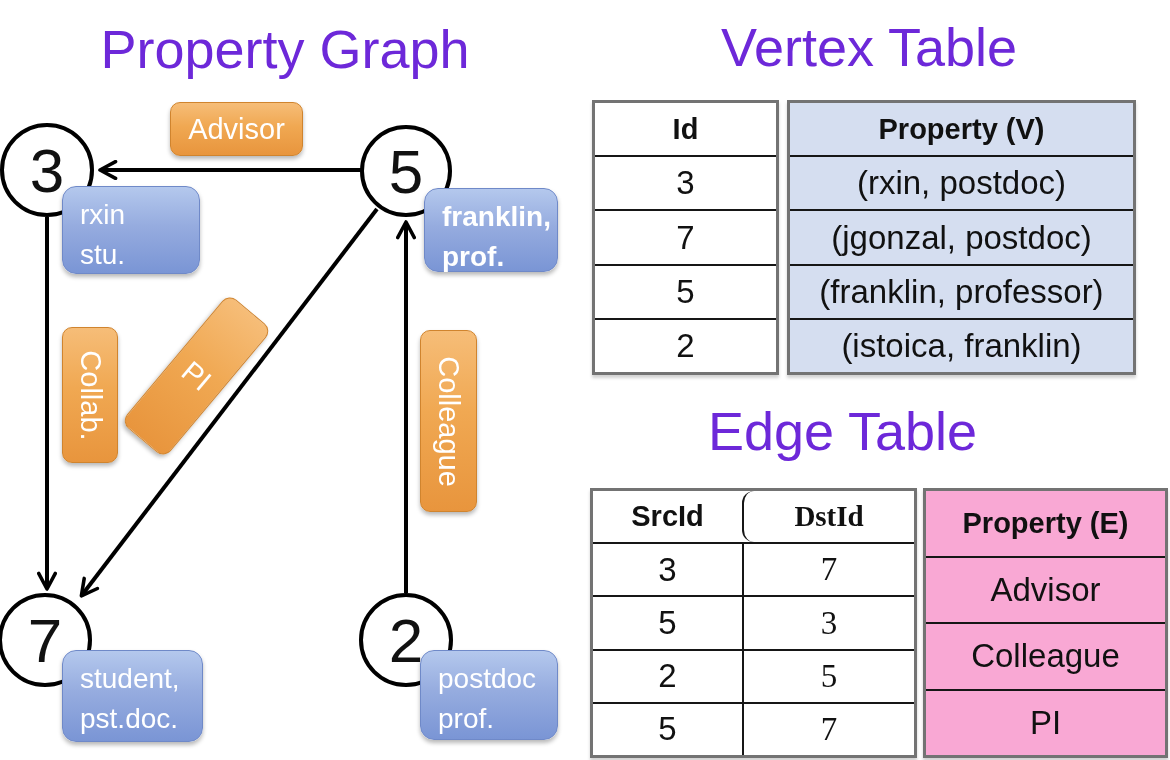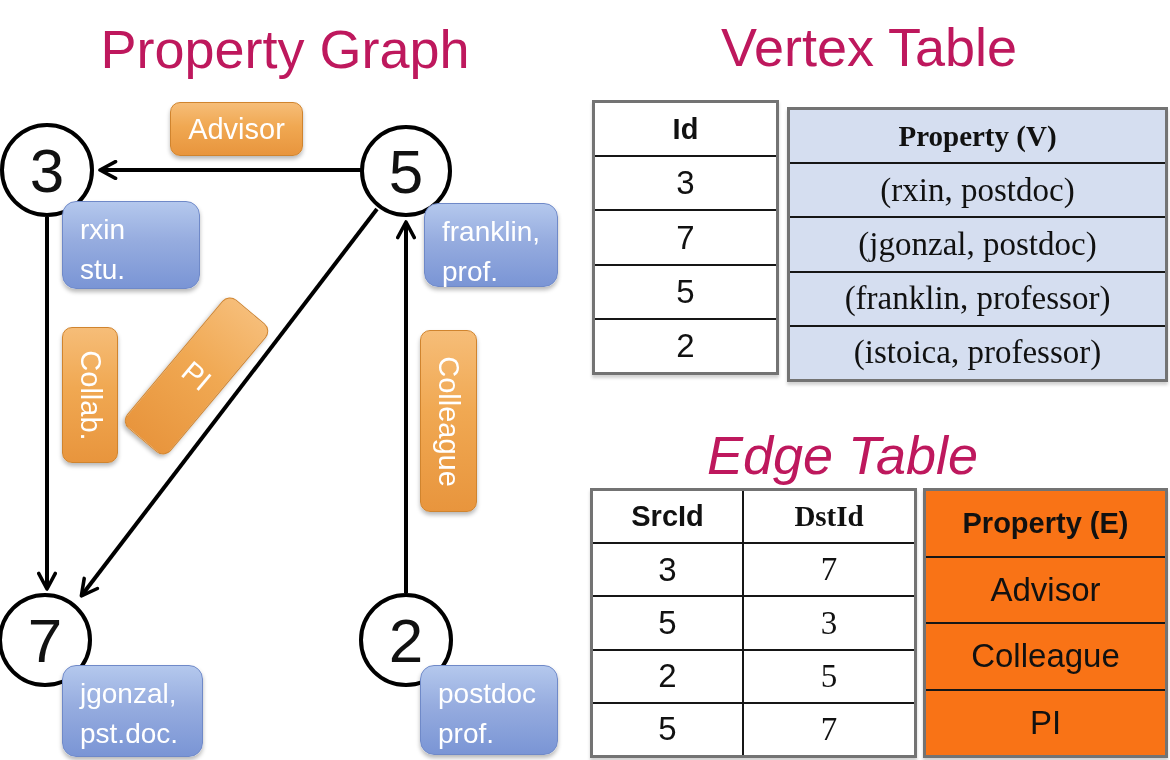--- a/index.html
+++ b/index.html
@@ -1,26 +1,26 @@
 <!DOCTYPE html>
 <html><head>
 <meta charset="utf-8">
 <style>
   html,body{margin:0;padding:0;background:#ffffff;}
   .stage{
     position:relative;width:1170px;height:760px;overflow:hidden;background:#ffffff;
     font-family:"Liberation Sans", sans-serif;color:#111;
   }
   .title{
-    position:absolute;text-align:center;font-weight:300;color:#be185d;
+    position:absolute;text-align:center;font-weight:300;color:#6d28d9;
     font-size:54px;letter-spacing:0px;white-space:nowrap;
   }
   #graph-title{left:0;top:18px;width:570px;}
   #vertex-title{left:584px;top:16px;width:570px;}
-  #edge-title{left:570px;top:424px;width:545px;font-style:italic;}
+  #edge-title{left:570px;top:400px;width:545px;}
 
   svg.edges{position:absolute;left:0;top:0;pointer-events:none;}
 
   .node{
     position:absolute;box-sizing:border-box;border:4px solid #000;border-radius:50%;
     background:#fff;display:flex;align-items:center;justify-content:center;
     font-size:62px;font-weight:300;color:#111;
   }
   #node-3{left:0px;   top:123px; width:94px; height:94px;}
   #node-5{left:360px; top:125px; width:92px; height:92px;}
@@ -39,53 +39,52 @@
   #label-collab   {left:62px; top:327px;width:56px; height:136px;}
   #label-pi       {left:168px;top:292px;width:57px; height:168px;transform:rotate(40deg);}
   #label-colleague{left:420px;top:330px;width:57px; height:182px;}
 
   .vbox{
     position:absolute;box-sizing:border-box;border-radius:14px;
     background:linear-gradient(180deg,#b4c8ed 0%,#96acdf 45%,#7a95d5 100%);
     border:1px solid #6f89c8;box-shadow:0 3px 4px rgba(0,0,0,0.28);
     color:#fff;font-size:28px;font-weight:300;line-height:1.42;
     padding:8px 0 0 17px;
-    margin-top:15px;
   }
   #vbox-3{left:62px; top:186px;width:138px;height:88px;}
-  #vbox-5{left:424px;top:188px;width:134px;height:84px;}
+  #vbox-5{left:424px;top:188px;width:134px;height:84px;font-weight:bold;}
   #vbox-7{left:62px; top:650px;width:141px;height:92px;}
   #vbox-2{left:420px;top:650px;width:138px;height:90px;}
   .vbox span{display:block;}
 
   .tcol{
     position:absolute;box-sizing:border-box;border:3px solid #737373;
     display:flex;flex-direction:column;background:#fff;
     box-shadow:0 3px 3px rgba(0,0,0,0.18);
   }
   .tcol .cell{
     flex:1;display:flex;align-items:center;justify-content:center;
     font-size:33px;font-weight:300;color:#111;white-space:nowrap;
   }
   .tcol .cell + .cell{border-top:2.5px solid #161616;}
   .tcol .cell.hdr{font-size:29px;font-weight:700;}
   .tcol.blue .cell{background:#d5def0;}
-  .tcol.tan  .cell{background:#f97316;}
+  .tcol.tan  .cell{background:#f9a8d4;}
 
   
   #vt-id  {left:592px;top:100px;width:187px;height:275px;}
-  #vt-prop{left:787px;top:107px;width:381px;height:275px;font-family:Liberation Serif, serif;}
+  #vt-prop{left:787px;top:100px;width:349px;height:275px;}
   
   #et-ids {left:590px;top:488px;width:327px;height:270px;}
   #et-ids .row{flex:1;display:flex;}
   #et-ids .row + .row{border-top:2.5px solid #161616;}
   #et-ids .c{width:150px;display:flex;align-items:center;justify-content:center;
              font-size:33px;font-weight:300;}
   #et-ids .c.second{width:171px;border-left:2.5px solid #161616;font-family:Liberation Serif, serif;}
-  #et-ids .c.hdr{font-size:29px;font-weight:700;}
+  #et-ids .c.hdr{font-size:29px;font-weight:700;border-radius:12px;}
   #et-prop{left:923px;top:488px;width:245px;height:270px;}
 </style>
 </head>
 <body>
 
 <div class="stage">
 
   <div class="title" id="graph-title">Property Graph</div>
   <div class="title" id="vertex-title">Vertex Table</div>
   <div class="title" id="edge-title">Edge Table</div>
@@ -130,42 +129,42 @@
 
   <div class="vbox" id="vbox-3">
     <span>rxin</span>
     <span>stu.</span>
   </div>
   <div class="vbox" id="vbox-5">
     <span>franklin,</span>
     <span>prof.</span>
   </div>
   <div class="vbox" id="vbox-7">
-    <span>jgonzal,</span>
+    <span>student,</span>
     <span>pst.doc.</span>
   </div>
   <div class="vbox" id="vbox-2">
     <span>postdoc</span>
     <span>prof.</span>
   </div>
 
   <div class="tcol" id="vt-id">
     <div class="cell hdr">Id</div>
     <div class="cell">3</div>
     <div class="cell">7</div>
     <div class="cell">5</div>
     <div class="cell">2</div>
   </div>
 
   <div class="tcol blue" id="vt-prop">
     <div class="cell hdr">Property (V)</div>
     <div class="cell">(rxin, postdoc)</div>
     <div class="cell">(jgonzal, postdoc)</div>
     <div class="cell">(franklin, professor)</div>
-    <div class="cell">(istoica, professor)</div>
+    <div class="cell">(istoica, franklin)</div>
   </div>
 
   <div class="tcol" id="et-ids">
     <div class="row">
       <div class="c hdr">SrcId</div>
       <div class="c hdr second">DstId</div>
     </div>
     <div class="row">
       <div class="c">3</div>
       <div class="c second">7</div>

